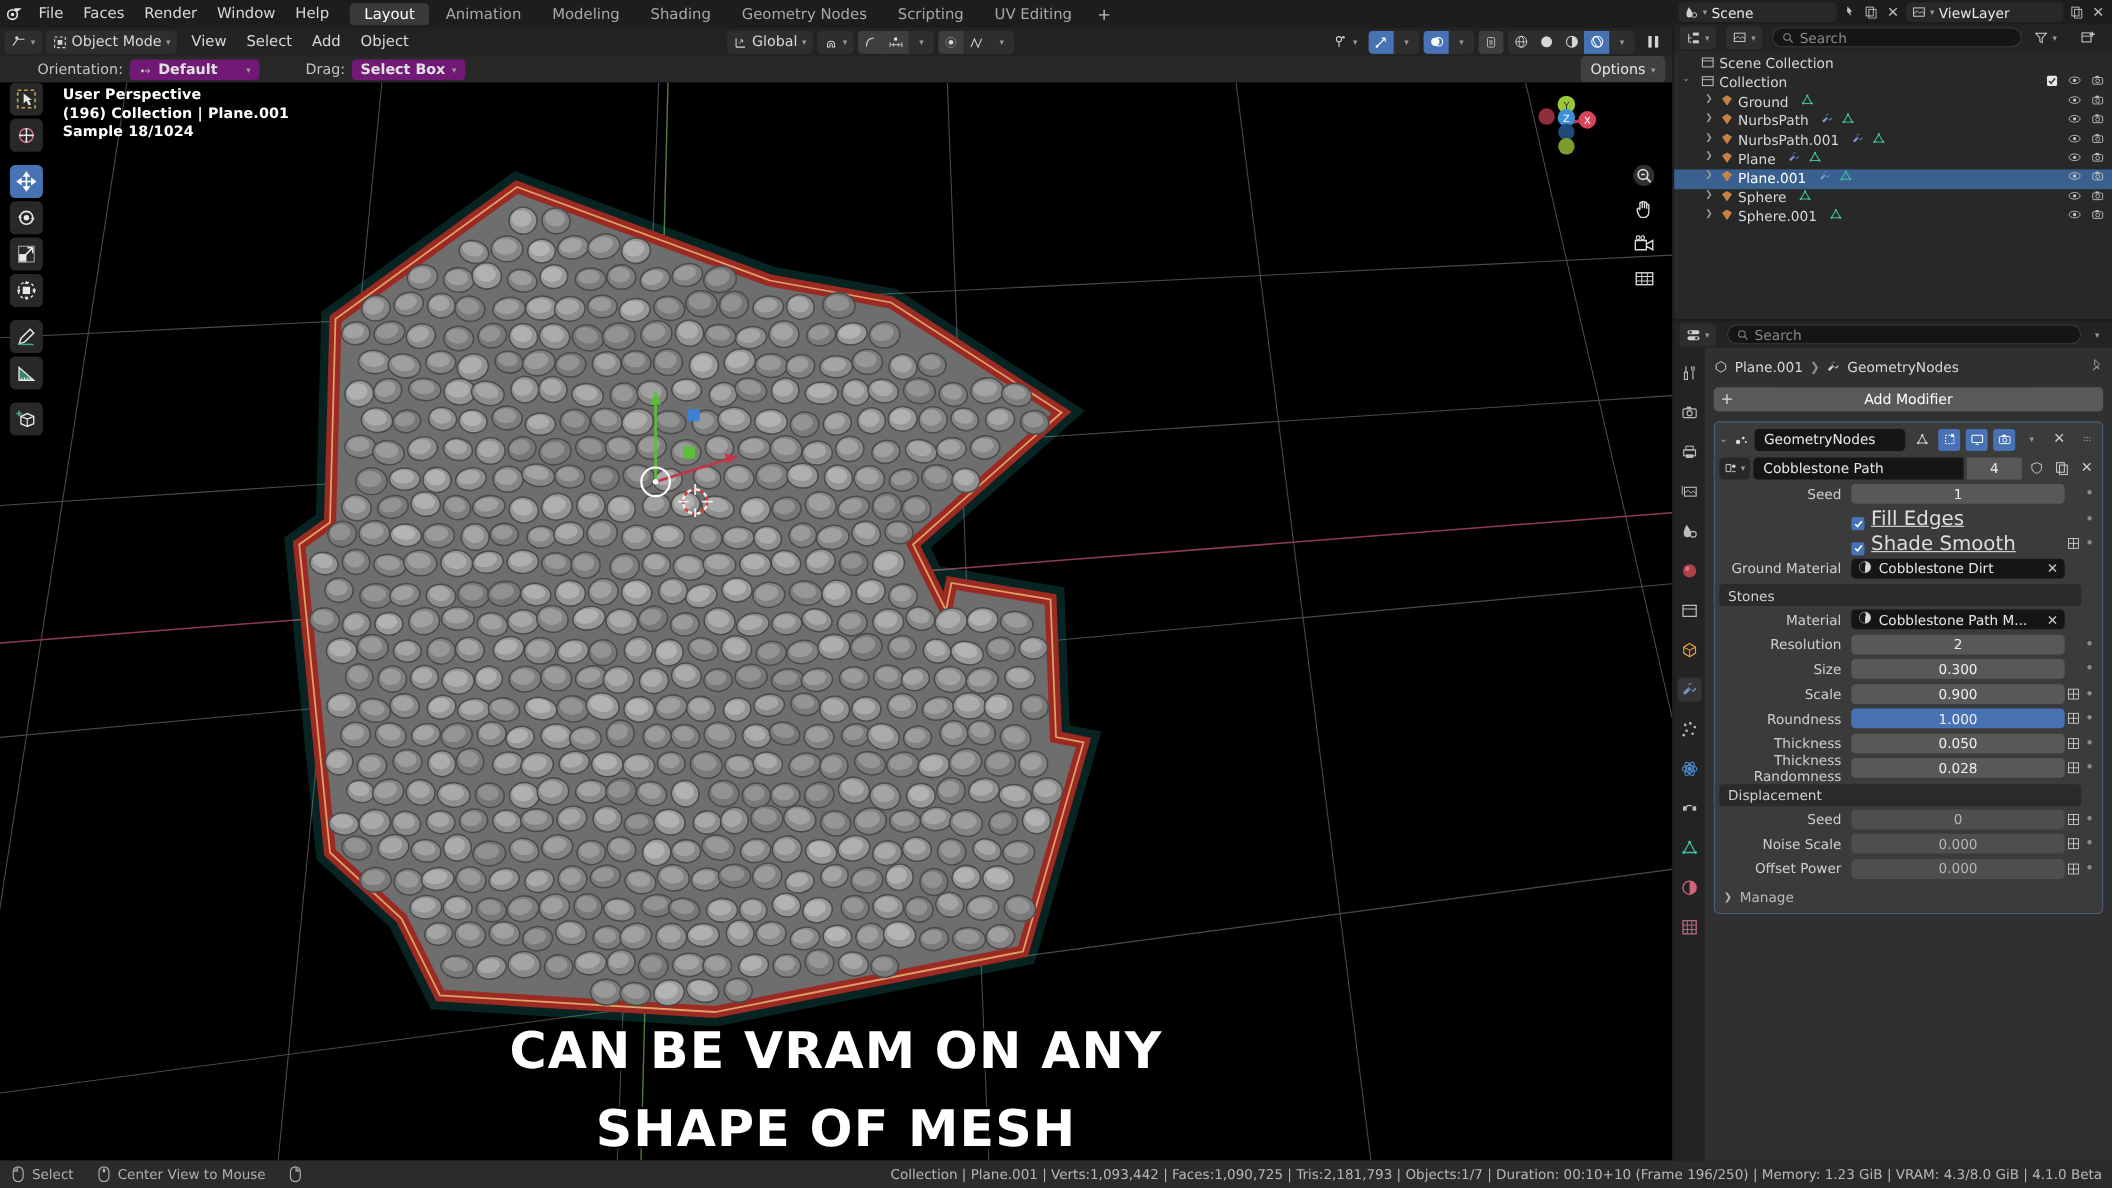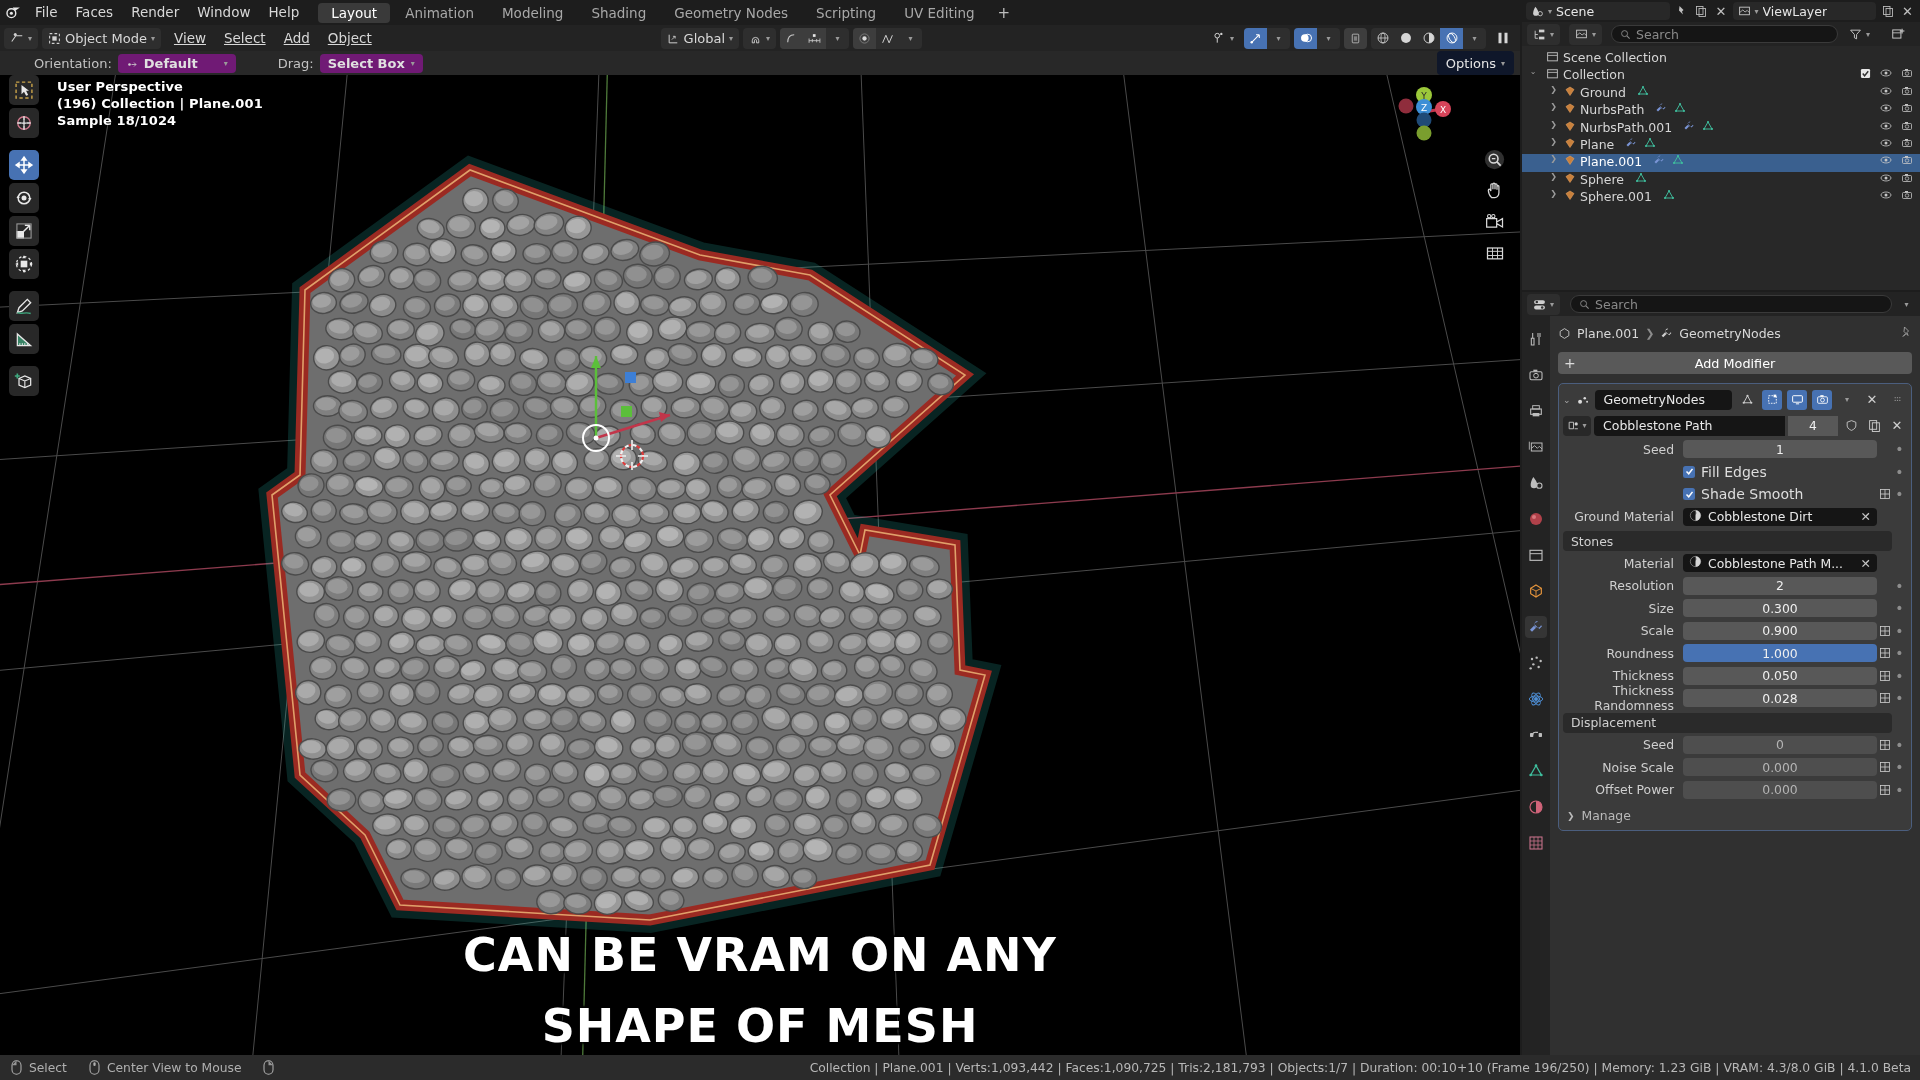--- a/index.html
+++ b/index.html
@@ -16,36 +16,36 @@
      color:#a8a8a8; font-size:13.5px; }
   .ws-tab.active { background:#3a3a3a; color:#ffffff; }
   .ws-plus { padding:0 9px; color:#bdbdbd; font-size:15px; }
 
   
   #vp-header { position:absolute; left:0; top:25px; width:1520px; height:26px;
     background:#232323; display:flex; align-items:center; padding-left:4px; }
   .hbtn { height:21px; display:flex; align-items:center; border-radius:4px;
     background:#2e2e2e; padding:0 6px; margin-right:4px; color:#d8d8d8; font-size:13px; gap:4px; }
   .hbtn.flat { background:transparent; }
-  .hmenu { padding:0 9px; height:26px; line-height:26px; color:#d8d8d8; font-size:13.5px;text-decoration:underline; }
+  .hmenu { padding:0 9px; height:26px; line-height:26px; color:#d8d8d8; font-size:13.5px; }
   .chev { font-size:8px; color:#9a9a9a; }
   .tgl-group { display:flex; background:#2e2e2e; border-radius:4px; height:21px;
     align-items:center; margin-right:4px; overflow:hidden;}
   .tgl { width:23px; height:21px; display:flex; align-items:center; justify-content:center; }
   .tgl.on { background:#4772b3; }
   .tgl.semi { background:#3d3d3d; }
 
   
   #vp-tool { position:absolute; left:0; top:51px; width:1520px; height:24px;
     background:#282828; display:flex; align-items:center; padding-left:6px; font-size:13px; }
   .tlabel { color:#c3c3c3; margin-right:6px;margin-left:28px; }
   .tdrop { background:#701a75; border-radius:4px; height:19px; display:flex; align-items:center;
     padding:0 8px; gap:6px; margin-right:14px; color:#e0e0e0;font-weight:bold; }
   #options-btn { position:absolute; right:6px; top:0px; height:24px; display:flex;
-    align-items:center; gap:5px; background:#0f172a; border-radius:4px; padding:0 9px; }
+    align-items:center; gap:5px; background:#404040; border-radius:4px; padding:0 9px; }
 
   
   #viewport { position:absolute; left:0; top:75px; width:1520px; height:980px;
      background:#000; overflow:hidden; }
   #grid { position:absolute; inset:0; }
   .vp-text { position:absolute; left:57px; color:#fff; font-size:13px; font-weight:bold;
      text-shadow:0 0 3px #000; letter-spacing:.1px;}
 
   
   #toolbar { position:absolute; left:9px; top:0px; width:30px; display:flex;
@@ -144,21 +144,21 @@
   .pdot { width:15px; text-align:center; color:#8d8d8d; font-size:14px; line-height:10px;}
   .panim { width:15px; display:flex; align-items:center; justify-content:center; }
   .psub { height:20px; background:#2a2a2a; border-radius:4px; display:flex; align-items:center;
      padding-left:8px; font-size:12.4px; color:#d0d0d0; margin-top:4px; margin-right:15px; }
   .pexp { display:flex; align-items:center; gap:7px; height:21px; margin-top:5px;
      font-size:12.4px; color:#b9b9b9; padding-left:4px; }
   .chk { width:12px; height:12px; background:#4772b3; border-radius:2.5px; display:flex;
      align-items:center; justify-content:center; }
   .chkrow { display:flex; align-items:center; height:21px; margin-top:1.5px; }
   .chkrow .sp { width:120px; }
-  .chkrow .ck { display:flex; align-items:center; gap:6px; flex:1; font-size:14px; color:#dedede;}
+  .chkrow .ck { display:flex; align-items:flex-end; gap:6px; flex:1; font-size:18px; color:#dedede;text-decoration:underline;}
 
   
   #statusbar { position:absolute; left:0; top:1055px; width:1920px; height:25px;
      background:#2b2b2b; display:flex; align-items:center; font-size:12.3px; color:#b0b0b0; }
   .sb-item { display:flex; align-items:center; gap:7px; padding:0 11px; }
   #sb-right { margin-left:auto; padding-right:9px; color:#b8b8b8; }
 </style>
 </head>
 <body>
 

